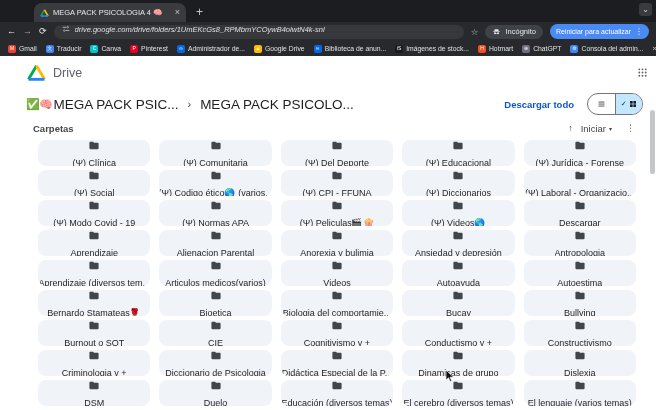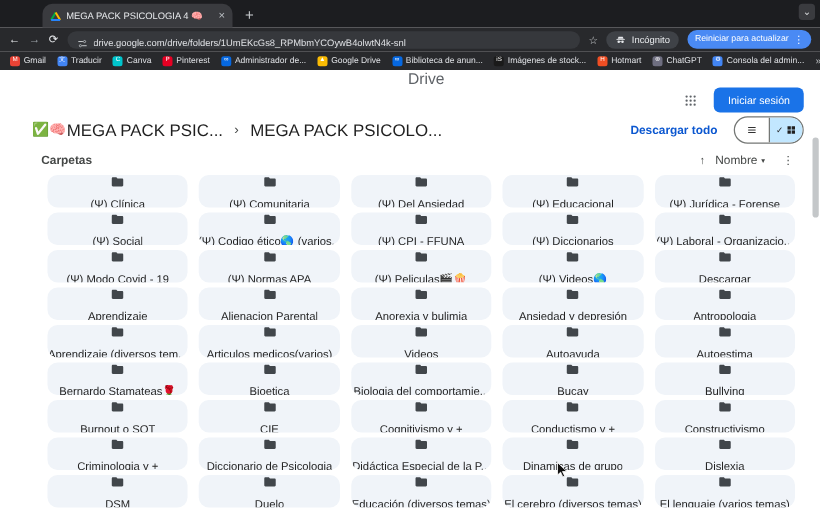--- a/index.html
+++ b/index.html
@@ -17,36 +17,36 @@
   .tabstrip{ height:22px; background:var(--dark1); display:flex; align-items:flex-end; padding-left:34px; position:relative; }
   .tab{ width:152px; height:19px; background:var(--tab); border-radius:8px 8px 0 0; display:flex; align-items:center; gap:4px; padding:0 6px; }
   .tab-title{ color:#e8eaed; font-size:7.5px; white-space:nowrap; overflow:hidden; flex:1; }
   .tab-close{ color:#bdc1c6; font-size:9px; line-height:1; }
   .newtab{ color:#c7cacd; font-size:12px; margin:0 0 3px 10px; }
   .tabstrip-chevron{ position:absolute; right:4px; top:3px; width:13px; height:13px; background:#3a3b3f; border-radius:3px; color:#d6d8da; font-size:8px; display:flex; align-items:center; justify-content:center; }
 
   .toolbar{ height:19px; background:var(--dark2); display:flex; align-items:center; padding:0 7px; gap:7px; }
   .nav-ic{ font-size:9px; color:#e8eaed; line-height:1; }
   .nav-ic.dim{ color:#9aa0a6; }
-  .urlpill{ flex:1; height:14px; background:var(--pill); border-radius:7px; display:flex; align-items:flex-end; gap:5px; padding:0 8px; min-width:0; }
+  .urlpill{ flex:1; height:14px; background:var(--pill); border-radius:7px; display:flex; align-items:flex-start; gap:5px; padding:0 8px; min-width:0;font-style:italic; }
   .url{ color:#dfe1e5; font-size:7.5px; white-space:nowrap; overflow:hidden; flex:1; }
   .star{ color:#c6c9cc; font-size:8.5px; }
   .incog{ height:14px; background:#3f4247; border-radius:7px; display:flex; align-items:center; gap:4px; padding:0 7px; color:#e8eaed; font-size:7.5px; white-space:nowrap; }
   .restart{ height:15px; background:var(--restart); border-radius:8px; display:flex; align-items:center; gap:4px; padding:0 6px; color:#fff; font-size:7px; white-space:nowrap; }
   .restart .kebab{ font-size:8px; color:#fff; }
 
   .bookmarksbar{ height:15px; background:var(--dark2); display:flex; align-items:center; padding:0 8px; gap:9px; }
   .bm{ display:flex; align-items:center; gap:3px; white-space:nowrap; }
   .bm-ic{ width:8px; height:8px; border-radius:2px; color:#fff; font-size:5px; display:flex; align-items:center; justify-content:center; line-height:1; overflow:hidden; }
   .bm-label{ color:#dfe1e5; font-size:6.8px; }
   .bm-overflow{ color:#c6c9cc; font-size:8px; margin-left:auto; }
   .bm-div{ width:1px; height:9px; background:#5f6368; }
 
   
-  .drive-header{ height:33px; background:#fff; display:flex; align-items:center; padding:0 8px 0 27px;flex-direction:column; }
+  .drive-header{ height:33px; background:#fff; display:flex; align-items:center; padding:0 8px 0 27px; }
   .drive-name{ font-size:12.5px; color:#5f6368; margin-left:7px; }
   .dh-right{ margin-left:auto; display:flex; align-items:center; gap:13px; }
   .signin{ background:var(--accent); color:#fff; font-size:8.5px; padding:5px 11px; border-radius:5px; border:none; margin-right:5px; }
 
   
   .crumb-row{ height:30px; display:flex; align-items:center; padding:0 13px 0 26px; }
   .crumb-emoji{ font-size:11px; line-height:1; }
   .crumb-txt{ font-size:13.5px; color:#1f1f1f; white-space:nowrap; }
   .crumb-sep{ font-size:11px; color:#444746; margin:0 9px; }
   .cr-right{ margin-left:auto; display:flex; align-items:center; gap:13px; }
@@ -198,21 +198,20 @@
         <circle cx="5" cy="5" r="2"></circle>
           <circle cx="12" cy="5" r="2"></circle>
           <circle cx="19" cy="5" r="2"></circle>
         <circle cx="5" cy="12" r="2"></circle>
           <circle cx="12" cy="12" r="2"></circle>
           <circle cx="19" cy="12" r="2"></circle>
         <circle cx="5" cy="19" r="2"></circle>
           <circle cx="12" cy="19" r="2"></circle>
           <circle cx="19" cy="19" r="2"></circle>
       </svg>
-      <button class="signin">Iniciar sesión</button>
     </div>
   </div>
 
   <div class="crumb-row">
     <span class="crumb-emoji">✅</span>
     <span class="crumb-emoji">🧠</span>
     <span class="crumb-txt">MEGA PACK PSIC...</span>
     <span class="crumb-sep">›</span>
     <span class="crumb-txt">MEGA PACK PSICOLO...</span>
     <div class="cr-right">
@@ -236,21 +235,21 @@
         </div>
       </div>
     </div>
   </div>
 
   <div class="section-row">
     <span class="sec-title">Carpetas</span>
     <div class="sec-right">
       <span class="sort-up">↑</span>
       <span class="sort-name">
-        <span>Nombre</span>
+        <span>Iniciar</span>
         <span class="caret">▾</span>
       </span>
       <span class="sec-kebab">⋮</span>
     </div>
   </div>
 
   <div class="folder-grid">
   <div class="card">
     <svg class="fold-ic" width="12" height="11" viewBox="0 0 24 24">
       <path d="M10 4H4c-1.1 0-2 .9-2 2v12c0 1.1.9 2 2 2h16c1.1 0 2-.9 2-2V8c0-1.1-.9-2-2-2h-8l-2-2z" fill="#41464b"></path>
@@ -262,21 +261,21 @@
     <svg class="fold-ic" width="12" height="11" viewBox="0 0 24 24">
       <path d="M10 4H4c-1.1 0-2 .9-2 2v12c0 1.1.9 2 2 2h16c1.1 0 2-.9 2-2V8c0-1.1-.9-2-2-2h-8l-2-2z" fill="#41464b"></path>
     </svg>
     <span class="fold-name">(Ψ) Comunitaria</span>
   </div>
 
   <div class="card">
     <svg class="fold-ic" width="12" height="11" viewBox="0 0 24 24">
       <path d="M10 4H4c-1.1 0-2 .9-2 2v12c0 1.1.9 2 2 2h16c1.1 0 2-.9 2-2V8c0-1.1-.9-2-2-2h-8l-2-2z" fill="#41464b"></path>
     </svg>
-    <span class="fold-name">(Ψ) Del Ansiedad</span>
+    <span class="fold-name">(Ψ) Del Deporte</span>
   </div>
 
   <div class="card">
     <svg class="fold-ic" width="12" height="11" viewBox="0 0 24 24">
       <path d="M10 4H4c-1.1 0-2 .9-2 2v12c0 1.1.9 2 2 2h16c1.1 0 2-.9 2-2V8c0-1.1-.9-2-2-2h-8l-2-2z" fill="#41464b"></path>
     </svg>
     <span class="fold-name">(Ψ) Educacional</span>
   </div>
 
   <div class="card">

